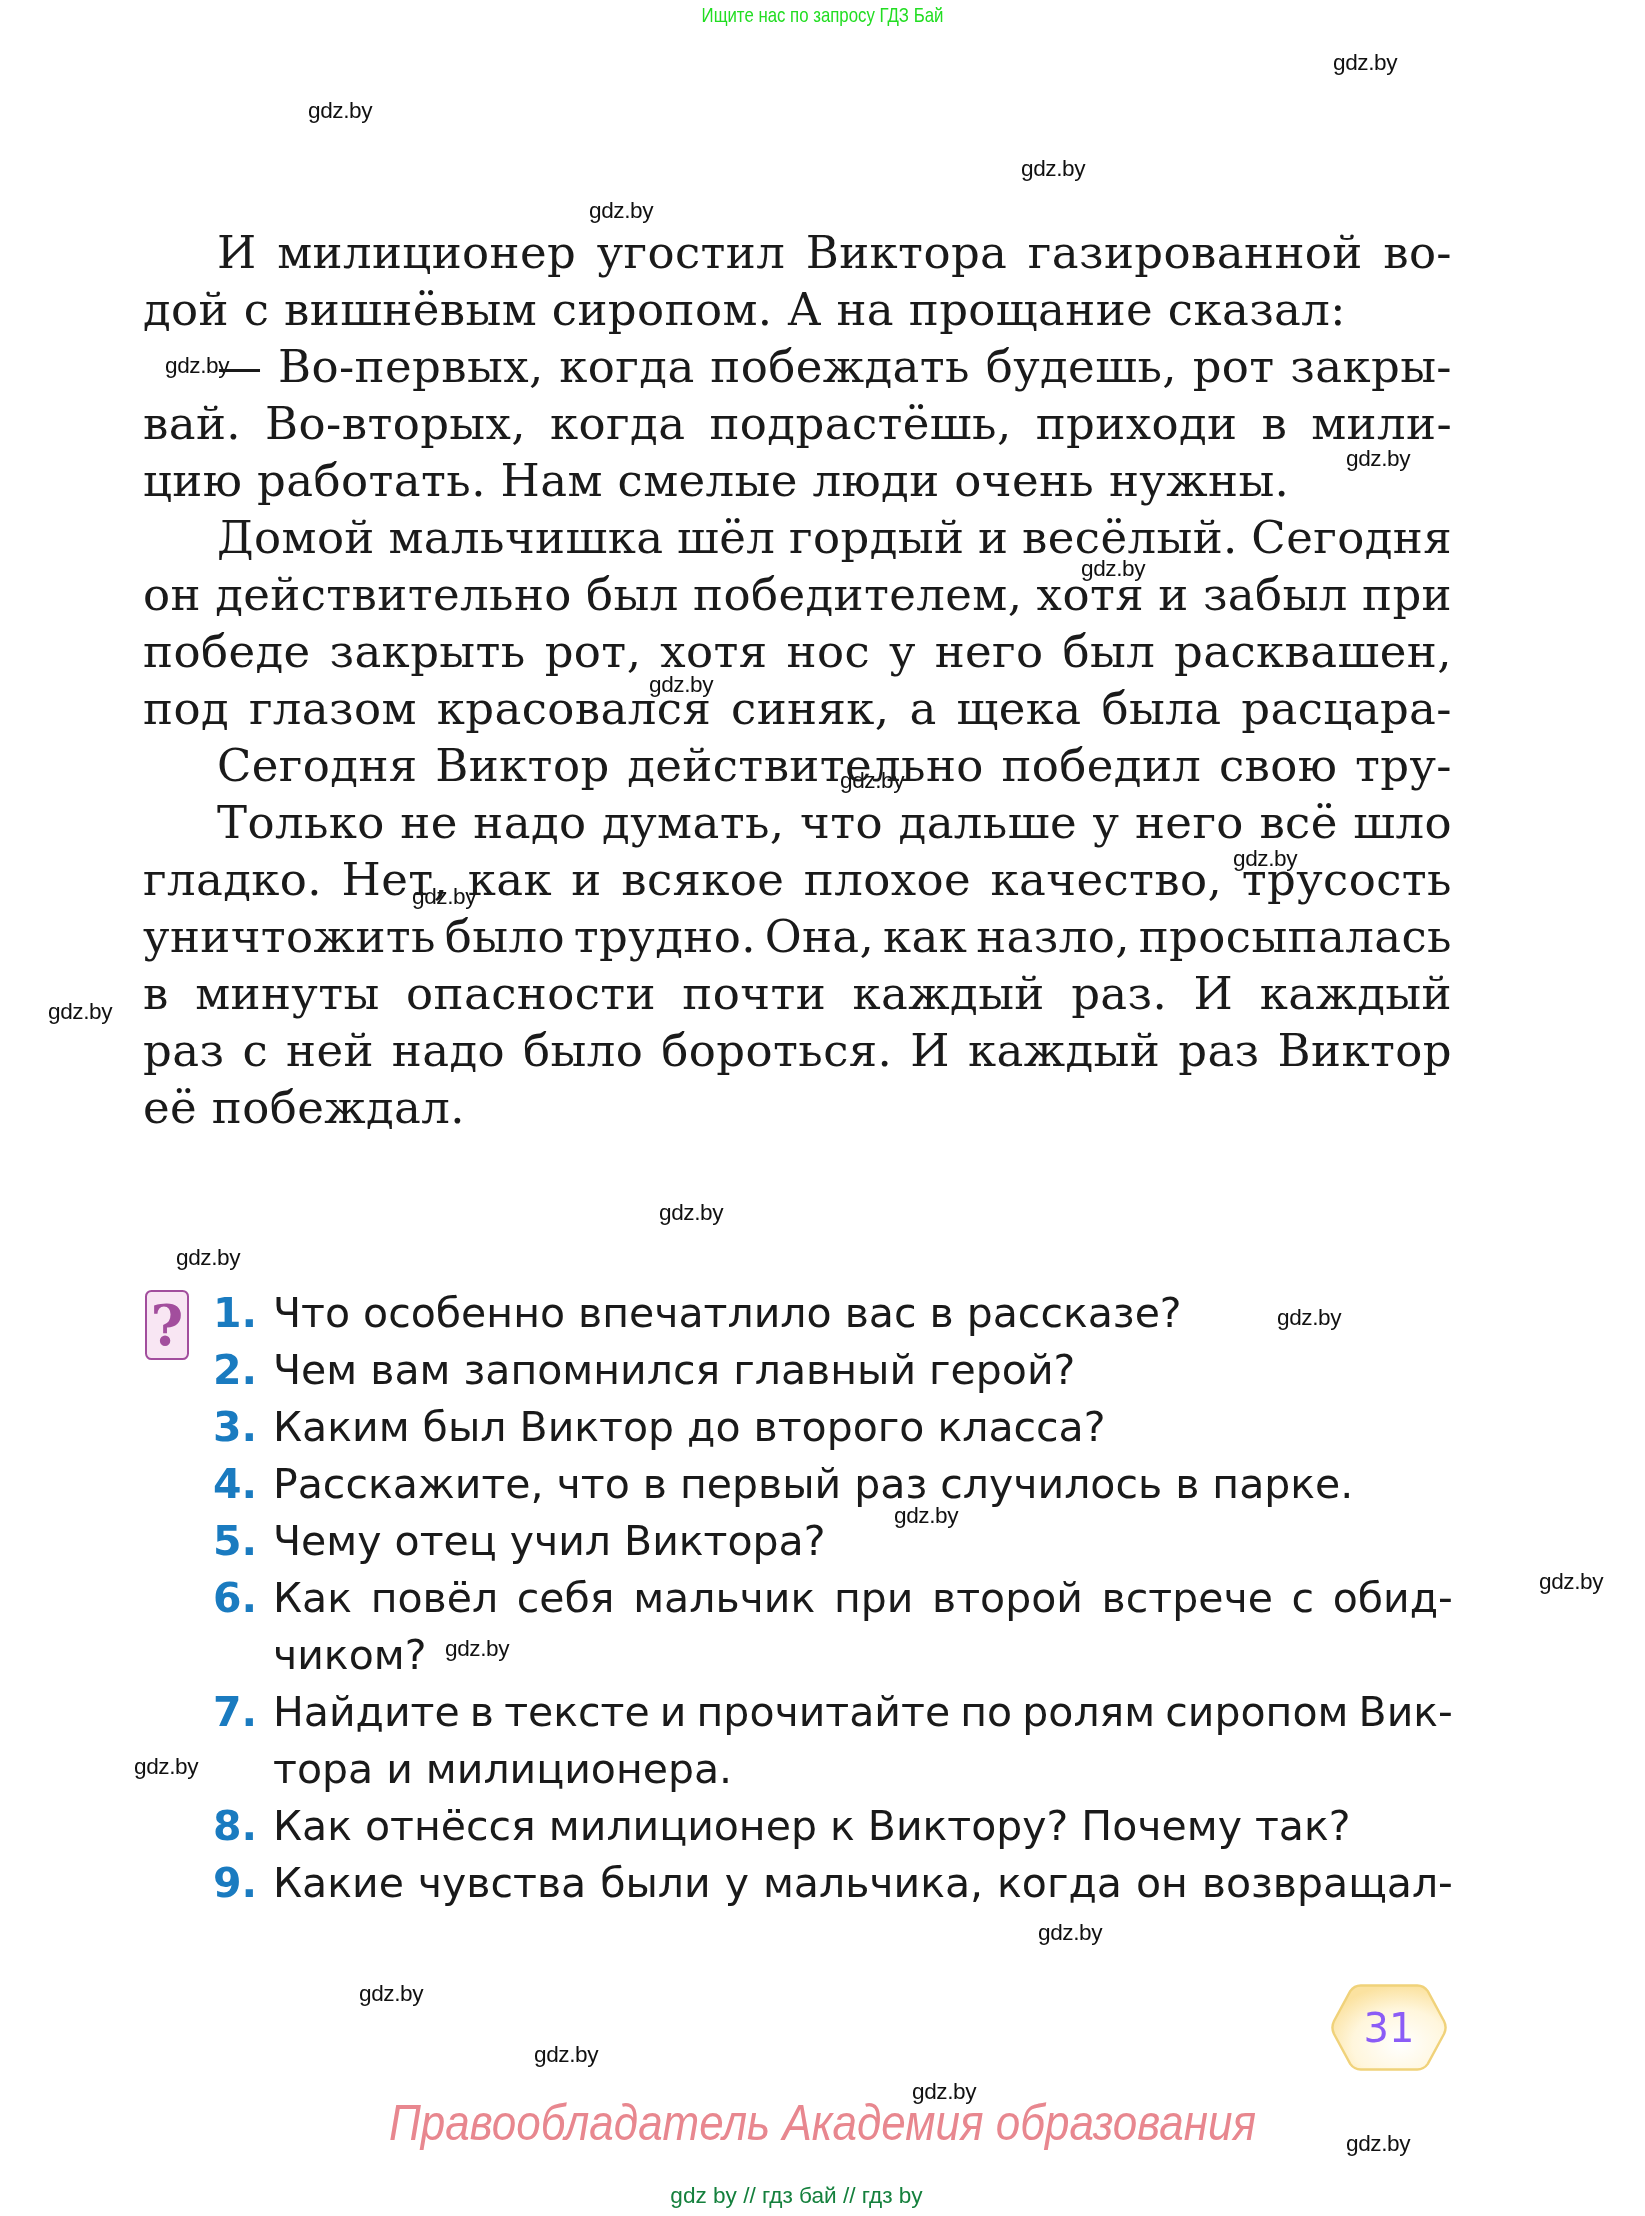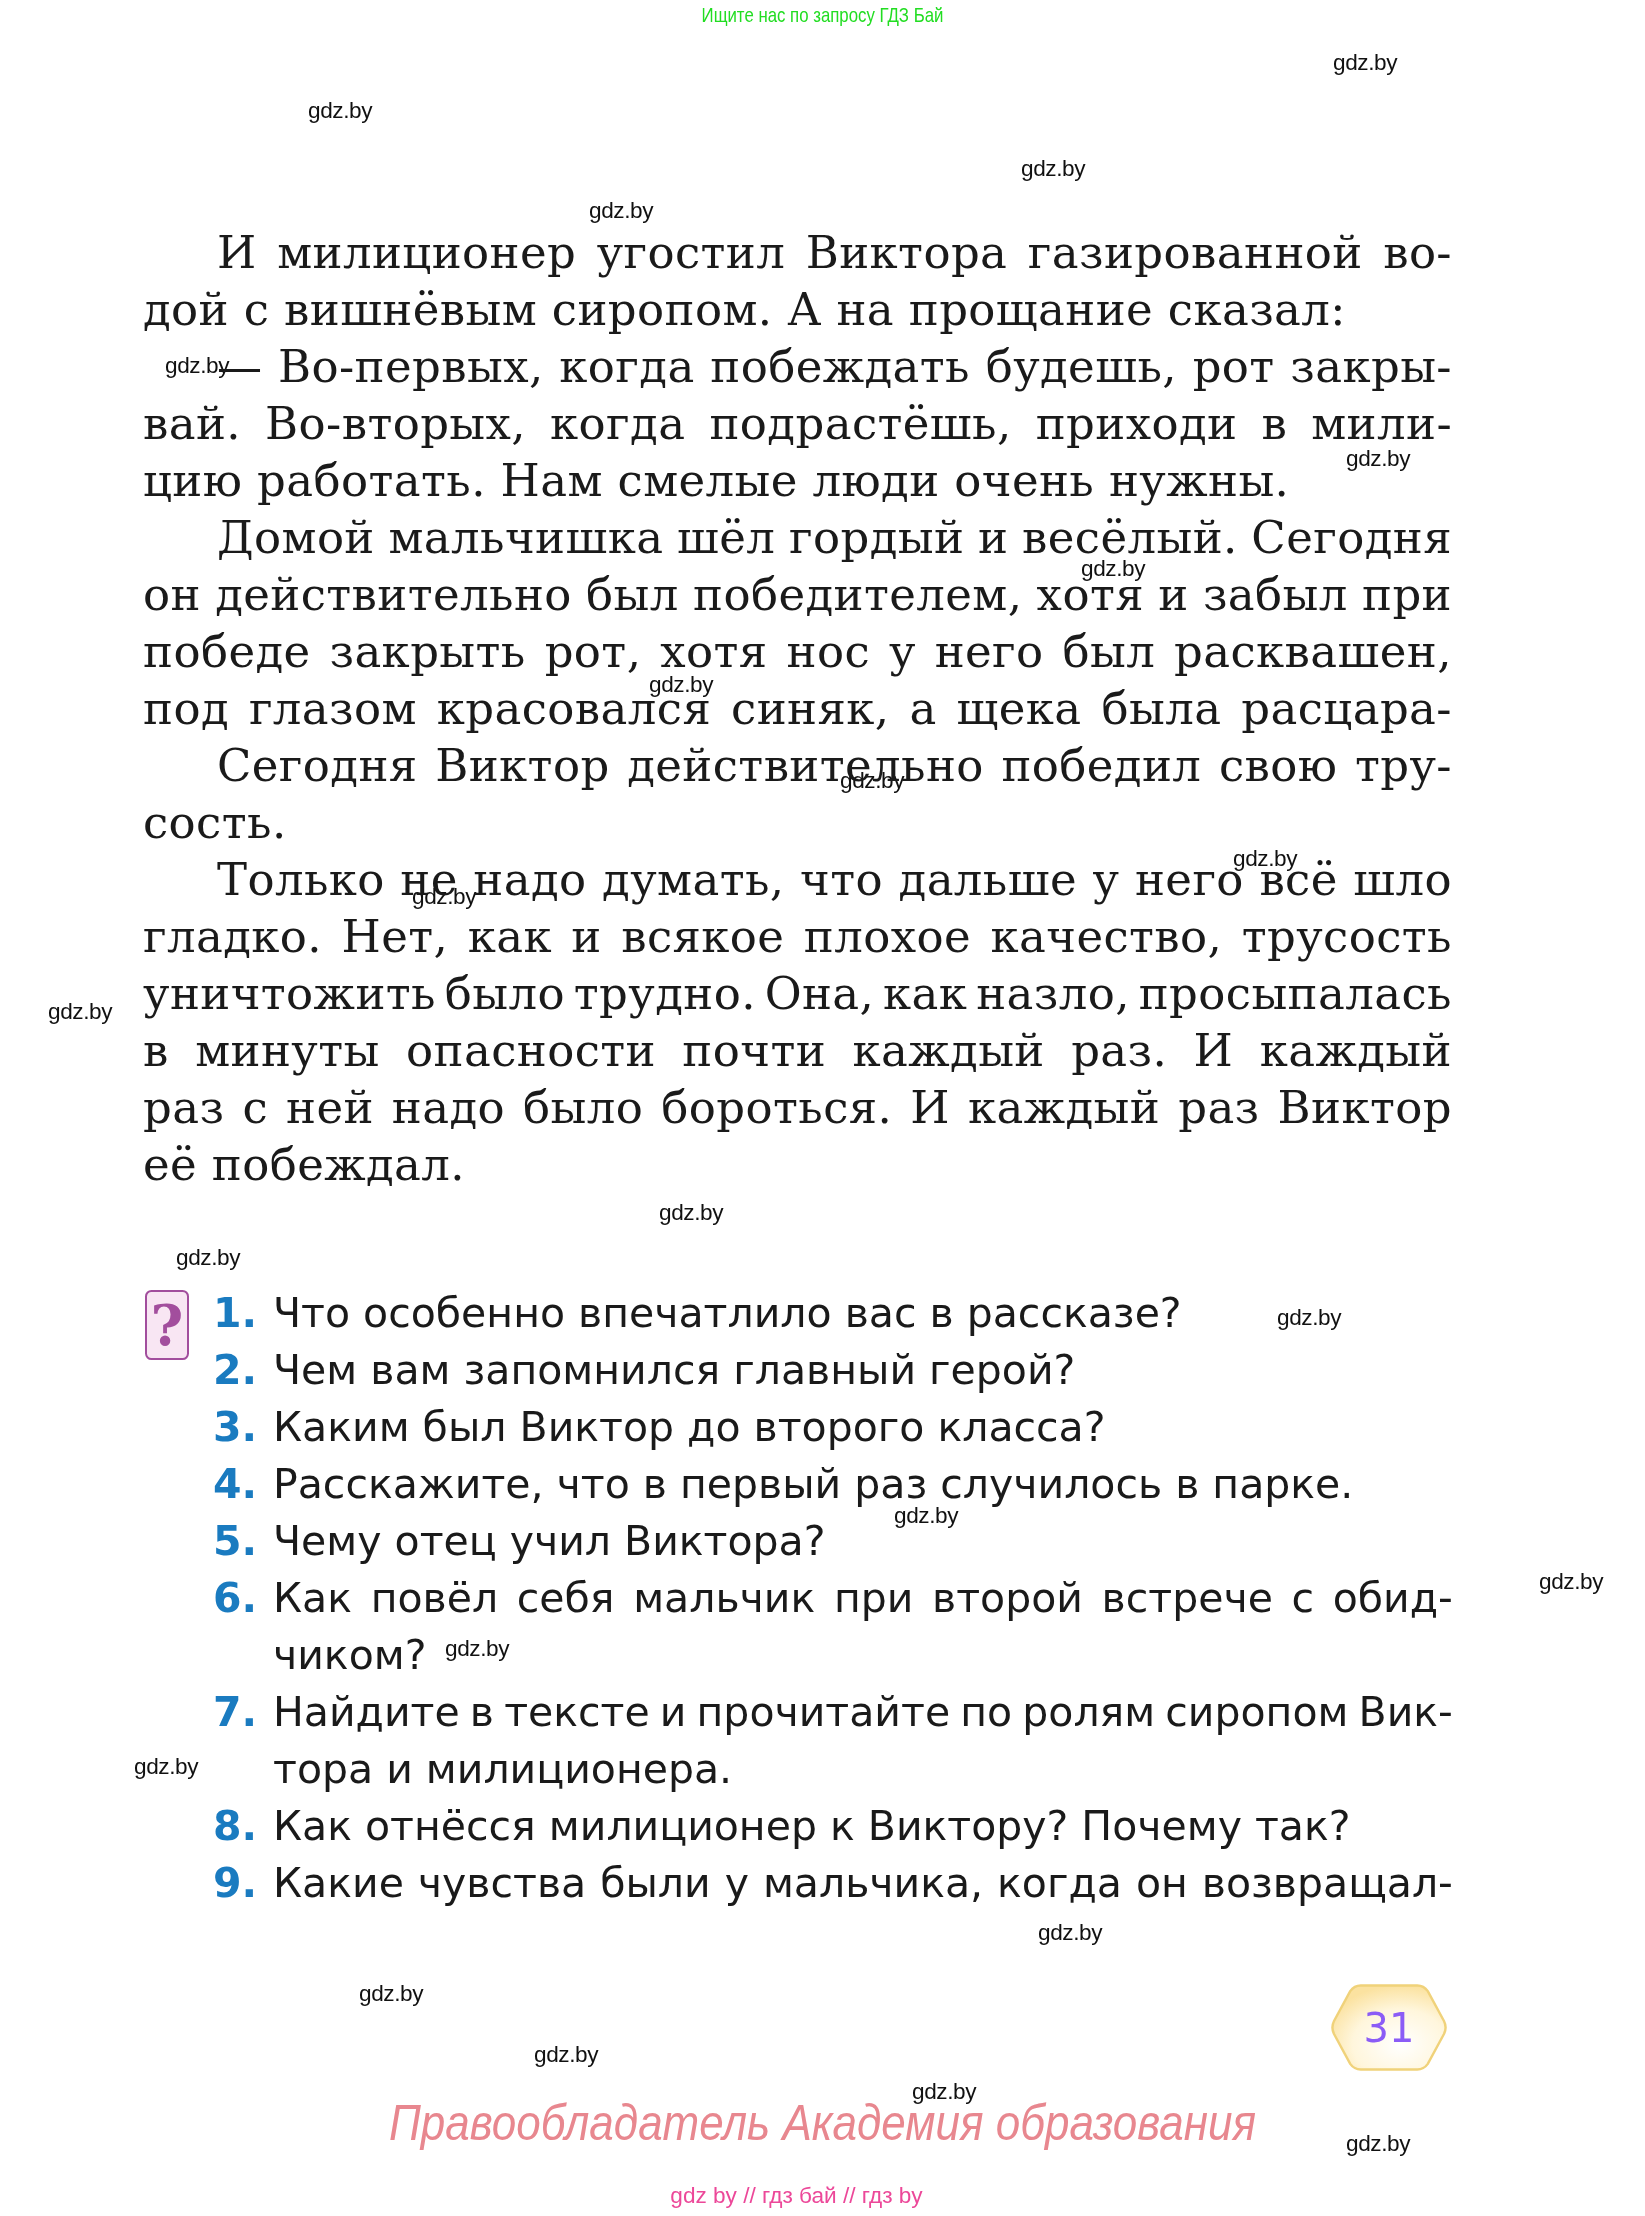--- a/index.html
+++ b/index.html
@@ -16,21 +16,21 @@
   .q-row { position: relative; padding-left: 53px; }
   .q-num { position: absolute; left: 0; top: 0; color: #1a7bc0; font-weight: bold; }
   .q-text { display: block; }
   .q-text .ln { display: block; white-space: nowrap; margin-left: 7px; }
   .q-text .ln.just { display: flex; justify-content: space-between; }
   .q-icon { left: 145px; top: 1290px; width: 40px; height: 66px; border: 2.4px solid #a24e9d; border-radius: 6.4px; background: #f8e6f3; display: flex; align-items: center; justify-content: center; color: #a24e9d; font-family: "DejaVu Serif", serif; font-weight: bold; font-size: 56px; line-height: 1; }
   .page-num { left: 1330px; top: 1983px; width: 118px; height: 89px; }
   .page-num svg { position: absolute; left: 0; top: 0; }
   .page-num span { position: absolute; left: 0; top: 0; width: 118px; height: 89px; display: flex; align-items: center; justify-content: center; font-family: "DejaVu Sans", sans-serif; font-size: 40px; color: #8b5cf6; }
   .rights { left: 0; top: 2094px; width: 1645px; text-align: center; color: #e8878f; font-family: "Liberation Sans", sans-serif; font-style: italic; font-size: 50px; transform: scaleX(0.88); }
-  .footer-links { left: 0; top: 2183px; width: 1593px; text-align: center; color: #ec4899; font-family: "Liberation Sans", sans-serif; font-size: 22.6px; }
+  .footer-links { left: 0; top: 2183px; width: 1593px; text-align: center; color: #15803d; font-family: "Liberation Sans", sans-serif; font-size: 22.6px; }
 </style>
 </head>
 <body>
 
 <div class="abs top-banner">Ищите нас по запросу ГДЗ Бай</div>
 
 <div id="watermarks">
     <div class="abs wm" style="left: 1333px; top: 50px;">gdz.by</div>
     <div class="abs wm" style="left: 308px; top: 98px;">gdz.by</div>
     <div class="abs wm" style="left: 1021px; top: 156px;">gdz.by</div>
@@ -127,21 +127,20 @@
       <span class="w">расцара-</span>
     </div>
     <div class="line indent">
       <span class="w">Сегодня</span>
       <span class="w">Виктор</span>
       <span class="w">действительно</span>
       <span class="w">победил</span>
       <span class="w">свою</span>
       <span class="w">тру-</span>
     </div>
-    <div class="line last">сость.</div>
     <div class="line indent">
       <span class="w">Только</span>
       <span class="w">не</span>
       <span class="w">надо</span>
       <span class="w">думать,</span>
       <span class="w">что</span>
       <span class="w">дальше</span>
       <span class="w">у</span>
       <span class="w">него</span>
       <span class="w">всё</span>

